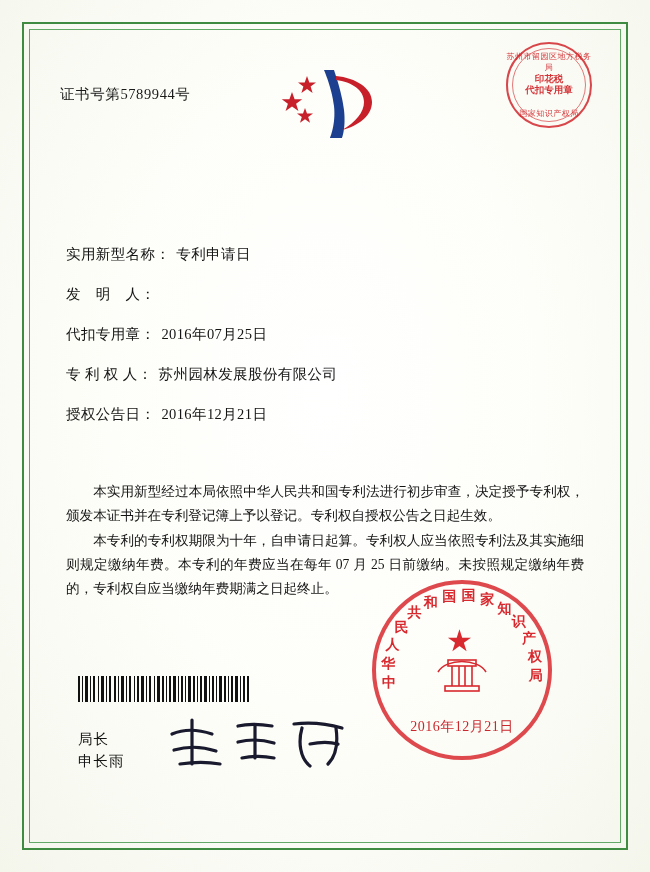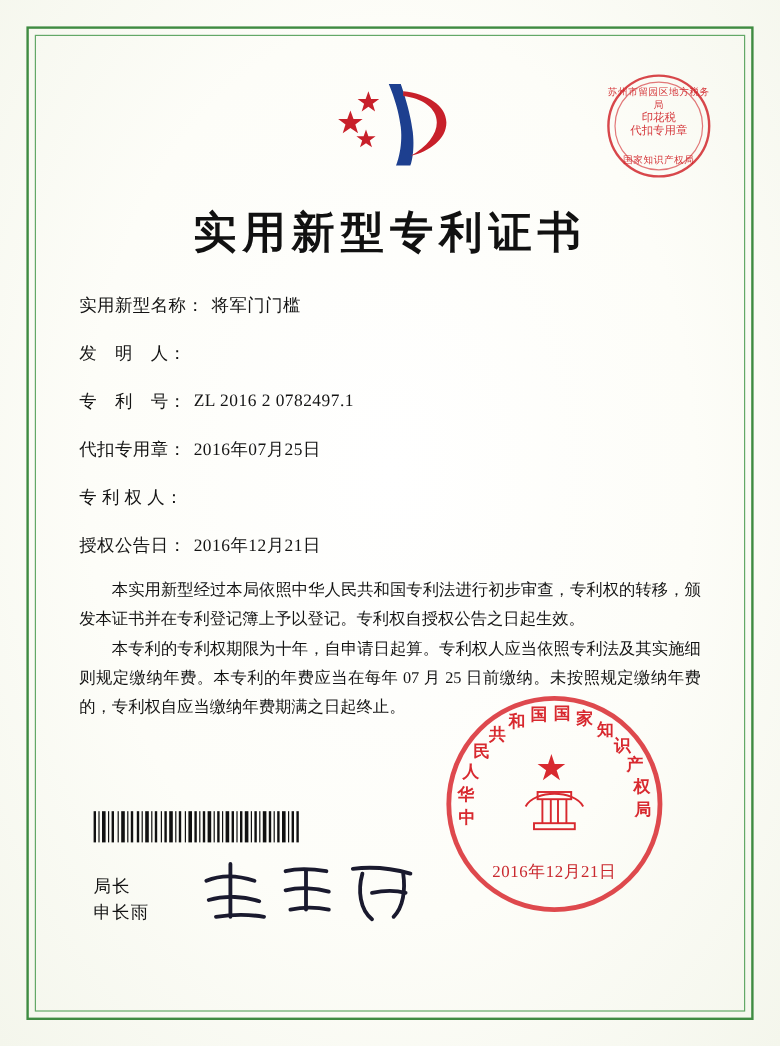--- a/index.html
+++ b/index.html
@@ -62,21 +62,21 @@
     position: absolute;
     left: 232px;
     top: 22px;
     width: 110px;
     height: 85px;
   }
   
   .top-seal {
     position: absolute;
     right: 18px;
-    top: 22px;
+    top: 2px;
     width: 86px;
     height: 86px;
   }
   .top-seal .ring {
     position: absolute;
     inset: 0;
     border: 2.5px solid #d01f24;
     border-radius: 50%;
     opacity: 0.82;
   }
@@ -251,71 +251,68 @@
 </head>
 <body>
 
 <div class="page">
   <div class="paper-tint"></div>
   <div class="border-outer"></div>
   <div class="border-inner"></div>
 
   <div class="content">
 
+    <div class="cert-no">证书号第5789944号</div>
 
     <div class="emblem">
       <svg viewBox="0 0 110 85" width="110" height="85">
         <g fill="#c8202a">
           <polygon points="20,30 22.6,37.2 30.2,37.2 24.1,41.7 26.4,49 20,44.6 13.6,49 15.9,41.7 9.8,37.2 17.4,37.2"></polygon>
           <polygon points="35,14 37.3,20.4 44,20.4 38.6,24.4 40.6,30.9 35,27 29.4,30.9 31.4,24.4 26,20.4 32.7,20.4"></polygon>
           <polygon points="33,46 35,51.6 41,51.6 36.2,55.1 38,60.8 33,57.3 28,60.8 29.8,55.1 25,51.6 31,51.6"></polygon>
         </g>
         <path d="M52,8 L62,8 C62,8 70,30 72,48 C74,66 70,76 70,76 L58,76 C58,76 64,62 62,44 C60,26 52,8 52,8 Z" fill="#1d3f8f"></path>
         <path d="M64,14 C84,16 100,26 100,40 C100,54 86,64 70,68 C84,60 92,50 92,40 C92,28 80,20 64,18 Z" fill="#c8202a"></path>
       </svg>
     </div>
 
     <div class="top-seal">
       <div class="ring"></div>
       <div class="ring2"></div>
       <div class="seal-arc-text">苏州市留园区地方税务局</div>
-      <div class="seal-mid-text" style="white-space:pre-line;">印花税
+      <div class="seal-mid-text" style="white-space:pre-line;font-weight:bold;">印花税
 代扣专用章</div>
       <div class="seal-bot-text">国家知识产权局</div>
     </div>
 
-    <div class="main-title">实用新型专利证书</div>
 
     <div class="fields">
       <div class="field-row">
         <span class="field-label">实用新型名称：</span>
-        <span class="field-value">将军门门槛</span>
+        <span class="field-value">专利申请日</span>
       </div>
       <div class="field-row">
         <span class="field-label">发　明　人：</span>
-      </div>
-      <div class="field-row">
-        <span class="field-label">专　利　号：</span>
-        <span class="field-value">ZL 2016 2 0782497.1</span>
       </div>
       <div class="field-row">
         <span class="field-label">代扣专用章：</span>
         <span class="field-value">2016年07月25日</span>
       </div>
       <div class="field-row">
         <span class="field-label">专 利 权 人：</span>
+        <span class="field-value">苏州园林发展股份有限公司</span>
       </div>
       <div class="field-row">
         <span class="field-label">授权公告日：</span>
         <span class="field-value">2016年12月21日</span>
       </div>
     </div>
 
     <div class="paras">
-      <p>本实用新型经过本局依照中华人民共和国专利法进行初步审查，专利权的转移，颁发本证书并在专利登记簿上予以登记。专利权自授权公告之日起生效。</p>
+      <p>本实用新型经过本局依照中华人民共和国专利法进行初步审查，决定授予专利权，颁发本证书并在专利登记簿上予以登记。专利权自授权公告之日起生效。</p>
       <p>本专利的专利权期限为十年，自申请日起算。专利权人应当依照专利法及其实施细则规定缴纳年费。本专利的年费应当在每年 07 月 25 日前缴纳。未按照规定缴纳年费的，专利权自应当缴纳年费期满之日起终止。</p>
     </div>
 
     <div class="barcode">
       <div class="bar" style="left:0px;width:2px;"></div>
       <div class="bar" style="left:4px;width:1px;"></div>
       <div class="bar" style="left:7px;width:3px;"></div>
       <div class="bar" style="left:12px;width:1px;"></div>
       <div class="bar" style="left:15px;width:2px;"></div>
       <div class="bar" style="left:20px;width:1px;"></div>

